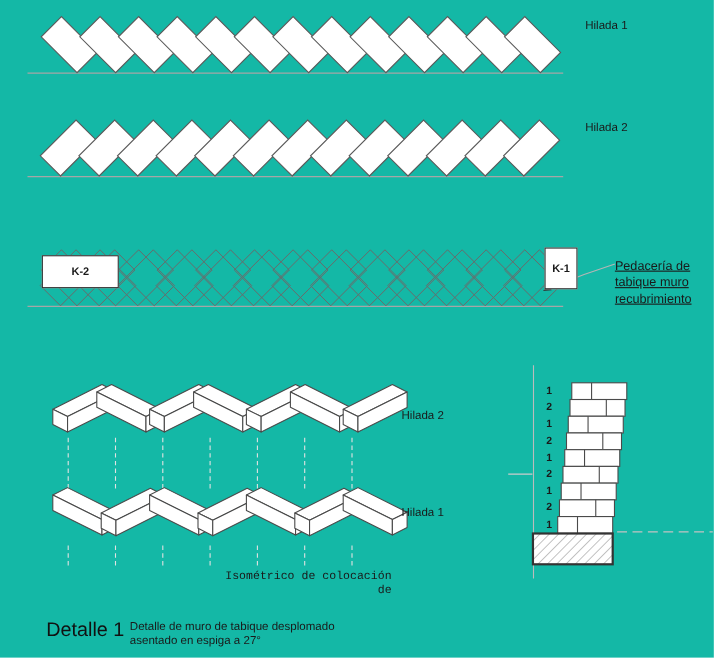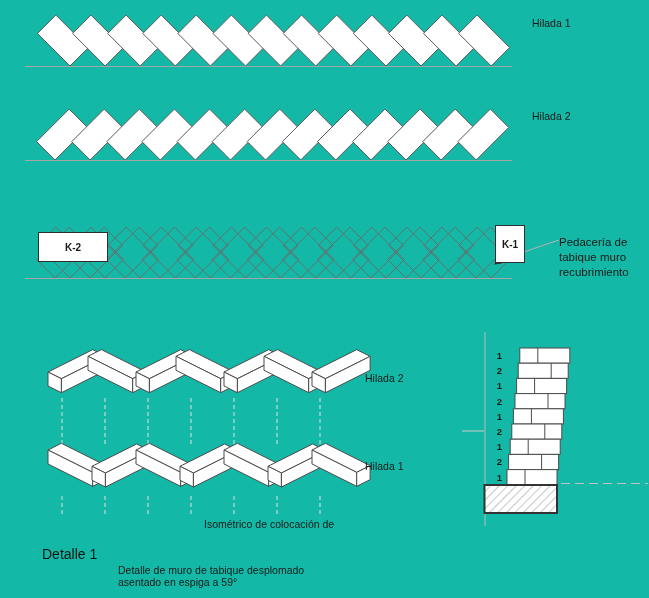--- a/index.html
+++ b/index.html
@@ -2,33 +2,33 @@
 <html><head>
 <meta charset="utf-8">
 <style>
   html,body{margin:0;padding:0;background:#ffffff;}
   #stage{
     position:relative;width:649px;height:598px;background:#14b8a6;overflow:hidden;
     font-family:"Liberation Sans", sans-serif;color:#1a1a1a;
   }
   #art{position:absolute;left:0;top:0;}
   .lbl{position:absolute;font-size:10.5px;color:#1a1a1a;white-space:nowrap;}
-  .note{position:absolute;left:559px;top:235px;font-size:11.5px;line-height:15px;color:#1a1a1a;}
+  .note{position:absolute;left:559px;top:235px;font-size:11.5px;line-height:15px;color:#1a1a1a;text-decoration:underline;}
   .kbox{
     position:absolute;background:#ffffff;border:1.5px solid #2f2f2f;
     display:flex;align-items:center;justify-content:center;
     font-size:10px;font-weight:600;color:#1a1a1a;box-sizing:border-box;
   }
   #k2-box{left:38px;top:232px;width:70px;height:30px;}
   #k1-box{left:463px;top:225px;width:30px;height:38px;margin-left:32px;}
-  .iso-caption{position:absolute;left:204px;top:518px;width:152px;text-align:left;
-    font-size:10.5px;line-height:13px;color:#1a1a1a;}
+  .iso-caption{position:absolute;left:204px;top:518px;width:152px;text-align:right;
+    font-size:10.5px;line-height:13px;color:#1a1a1a;font-family:Liberation Mono, monospace;}
   .course-label{position:absolute;left:486px;width:16px;text-align:right;
     font-size:9.5px;font-weight:700;color:#1a1a1a;}
-  #detail-title{position:absolute;left:42px;top:546px;font-size:14px;color:#111;}
+  #detail-title{position:absolute;left:42px;top:562px;font-size:18px;color:#111;}
   .detail-caption{position:absolute;left:118px;font-size:10.5px;color:#1a1a1a;white-space:nowrap;text-align:center;}
 </style>
 </head>
 <body>
 
 <div id="stage">
 
   <svg id="art" width="649" height="598" viewBox="0 0 649 598">
       <defs>
         <pattern id="hatch" width="6" height="6" patternUnits="userSpaceOnUse" patternTransform="rotate(45)">
@@ -221,14 +221,14 @@
       <div class="course-label" style="top: 395.6px;">2</div>
       <div class="course-label" style="top: 410.8px;">1</div>
       <div class="course-label" style="top: 426px;">2</div>
       <div class="course-label" style="top: 441.2px;">1</div>
       <div class="course-label" style="top: 456.4px;">2</div>
       <div class="course-label" style="top: 471.6px;">1</div>
     </div>
 
   <div id="detail-title">Detalle 1</div>
   <div class="detail-caption" style="top:564px;">Detalle de muro de tabique desplomado</div>
-  <div class="detail-caption" style="top:576px;">asentado en espiga a 59°</div>
+  <div class="detail-caption" style="top:576px;">asentado en espiga a 27°</div>
 </div>
 
 </body></html>

